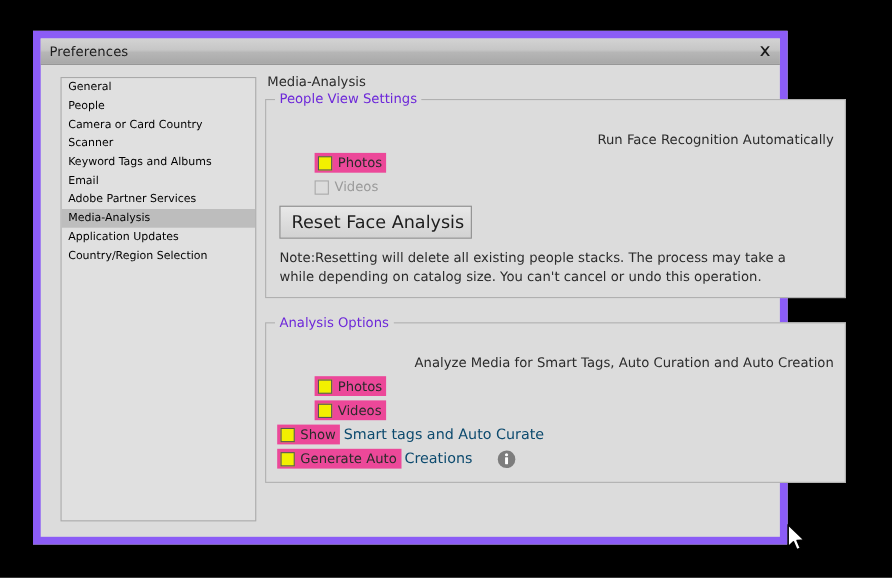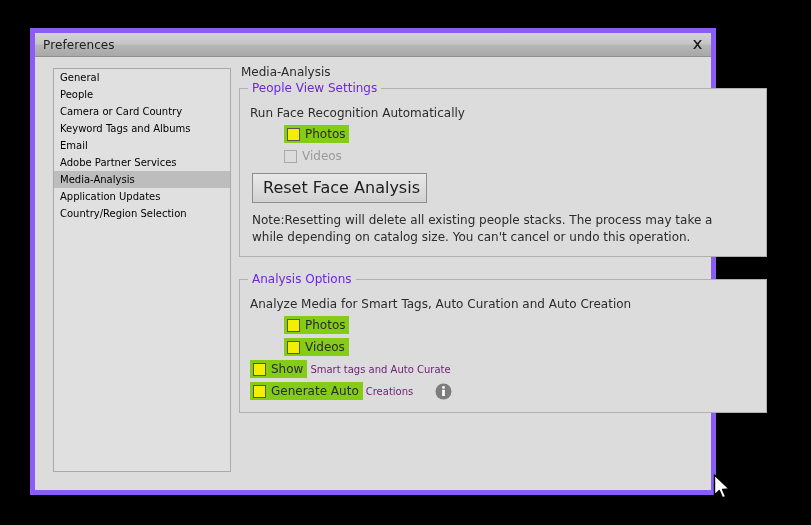--- a/index.html
+++ b/index.html
@@ -12,21 +12,21 @@
     font-family: "DejaVu Sans", "Liberation Sans", sans-serif;
     -webkit-font-smoothing: antialiased;
   }
 
   
   #dialog {
     position: absolute;
     left: 30px; top: 28px;
     width: 686px; height: 467px;
     background: #dcdcdc;
-    border: 5px solid #8b5cf6;
+    border: 7px solid #8b5cf6;
     box-sizing: border-box;
     display: flex;
     flex-direction: column;
   }
 
   
   #titlebar {
     height: 24px;
     flex: 0 0 24px;
     background: linear-gradient(to bottom, #d3d3d3 0%, #c6c6c6 45%, #b6b6b6 55%, #a8a8a8 100%);
@@ -105,58 +105,59 @@
     top: -8px; left: 8px;
     background: #dcdcdc;
     padding: 0 4px;
     font-size: 12px;
     color: #6d28d9;
     white-space: nowrap;
   }
   .group-line {
     font-size: 12px;
     color: #2b2b2b;
-    margin: 4px 0 2px 0;
+    margin: 16px 0 2px 0;
     line-height: 16px;
+    text-align: right;
   }
 
   
   .cb-row {
     display: flex;
     align-items: center;
     height: 22px;
   }
   .cb-row.indented { padding-left: 34px; }
   .cb-wrap {
     display: inline-flex;
     align-items: center;
     cursor: pointer;
   }
-  .hl { background: #84cc16; text-align: center; }
+  .hl { background: #ec4899; text-align: center; }
   .cb-wrap.hl { padding: 2px 4px 2px 3px; }
   .checkbox {
     width: 13px; height: 13px;
     border: 1px solid #555555;
     background: #ffffff;
     box-sizing: border-box;
     display: inline-block;
     flex: 0 0 13px;
   }
   .cb-wrap.hl .checkbox { background: #f2f000; }
   .checkbox.disabled { border-color: #a9a9a9; background: #dcdcdc; }
   .cb-label {
     font-size: 12px;
     color: #2b2b2b;
     margin-left: 5px;
     white-space: nowrap;
   }
   .cb-label.disabled { color: #9a9a9a; }
   .trail-label {
-    font-size: 10px;
-    color: #701a75;
+    font-size: 13px;
+    color: #0c4a6e;
     margin-left: 3px;
     white-space: nowrap;
   }
 
   
   #reset-btn {
     display: inline-block;
     margin: 6px 0 0 2px;
     padding: 4px 6px 5px 10px;
     font-family: "DejaVu Sans", "Liberation Sans", sans-serif;
@@ -208,20 +209,21 @@
       </svg>
     </span>
   </div>
 
   <div id="dlg-body">
 
     <div id="category-list">
       <div class="cat-item">General</div>
       <div class="cat-item">People</div>
       <div class="cat-item">Camera or Card Country</div>
+      <div class="cat-item">Scanner</div>
       <div class="cat-item">Keyword Tags and Albums</div>
       <div class="cat-item">Email</div>
       <div class="cat-item">Adobe Partner Services</div>
       <div class="cat-item selected">Media-Analysis</div>
       <div class="cat-item">Application Updates</div>
       <div class="cat-item">Country/Region Selection</div>
     </div>
 
     <div id="right-panel">
 

